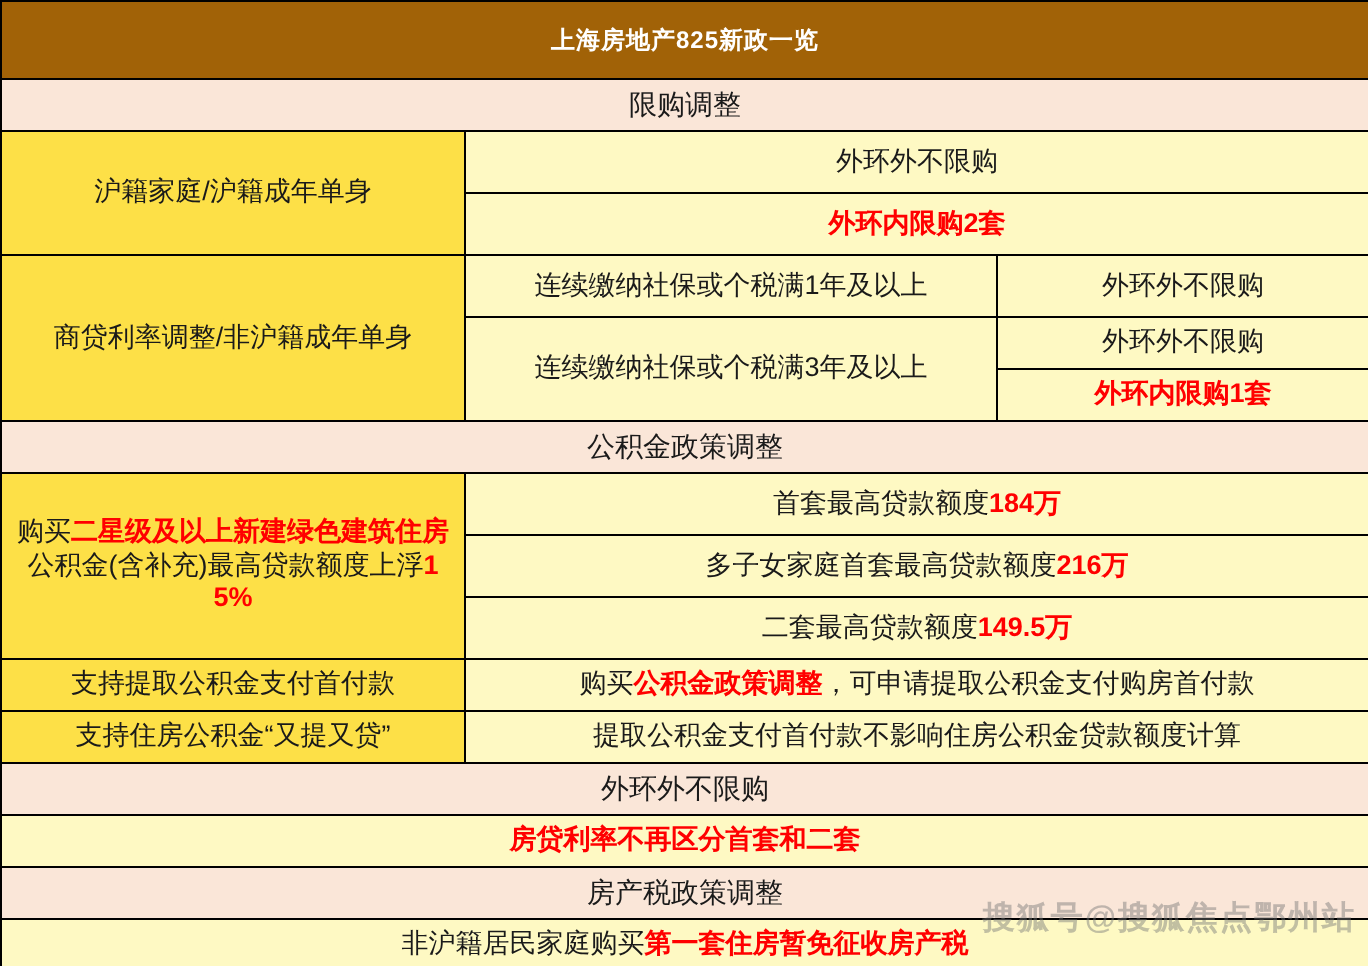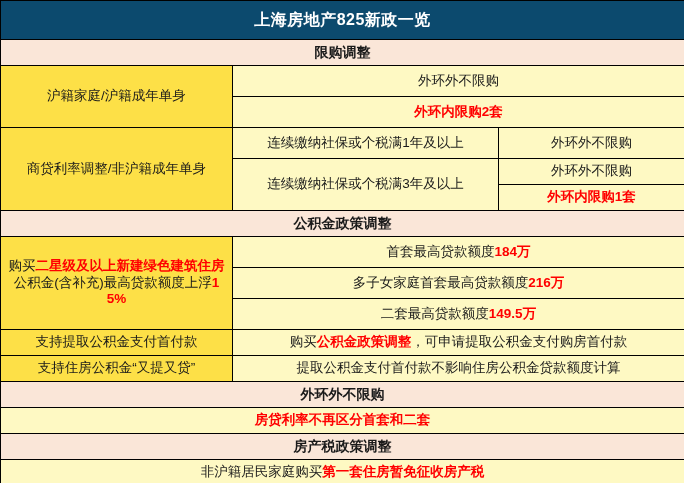--- a/index.html
+++ b/index.html
@@ -36,34 +36,34 @@
     padding: 0 3px;
     text-align: center;
     vertical-align: middle;
     line-height: 1.25;
     overflow: hidden;
     word-break: break-all;
   }
 
   
   td.title-bar {
-    background: #0c4a6e;
+    background: #a16207;
     color: #ffffff;
     font-weight: bold;
-    font-size: 16px;
+    font-size: 12px;
     height: 38px;
     border: 1px solid #E4700E;
     letter-spacing: 0.5px;
   }
 
   
   td.section {
     background: #FAE6D8;
     color: #1a1a1a;
-    font-weight: bold;
+    font-weight: normal;
     font-size: 14px;
     height: 25px;
   }
 
   
   td.label-cell {
     background: #fde047;
     font-size: 13.5px;
   }
 
@@ -190,14 +190,17 @@
       </tr>
       <tr>
         <td class="body-cell short" colspan="3">
           <span class="blk">非沪籍居民家庭购买</span><span class="red">第一套住房暂免征收房产税</span>
         </td>
       </tr>
 
     </tbody>
   </table>
 
+  <div id="watermark">
+    <span>搜狐号@搜狐焦点鄂州站</span>
+  </div>
 
 </div>
 
 </body></html>

